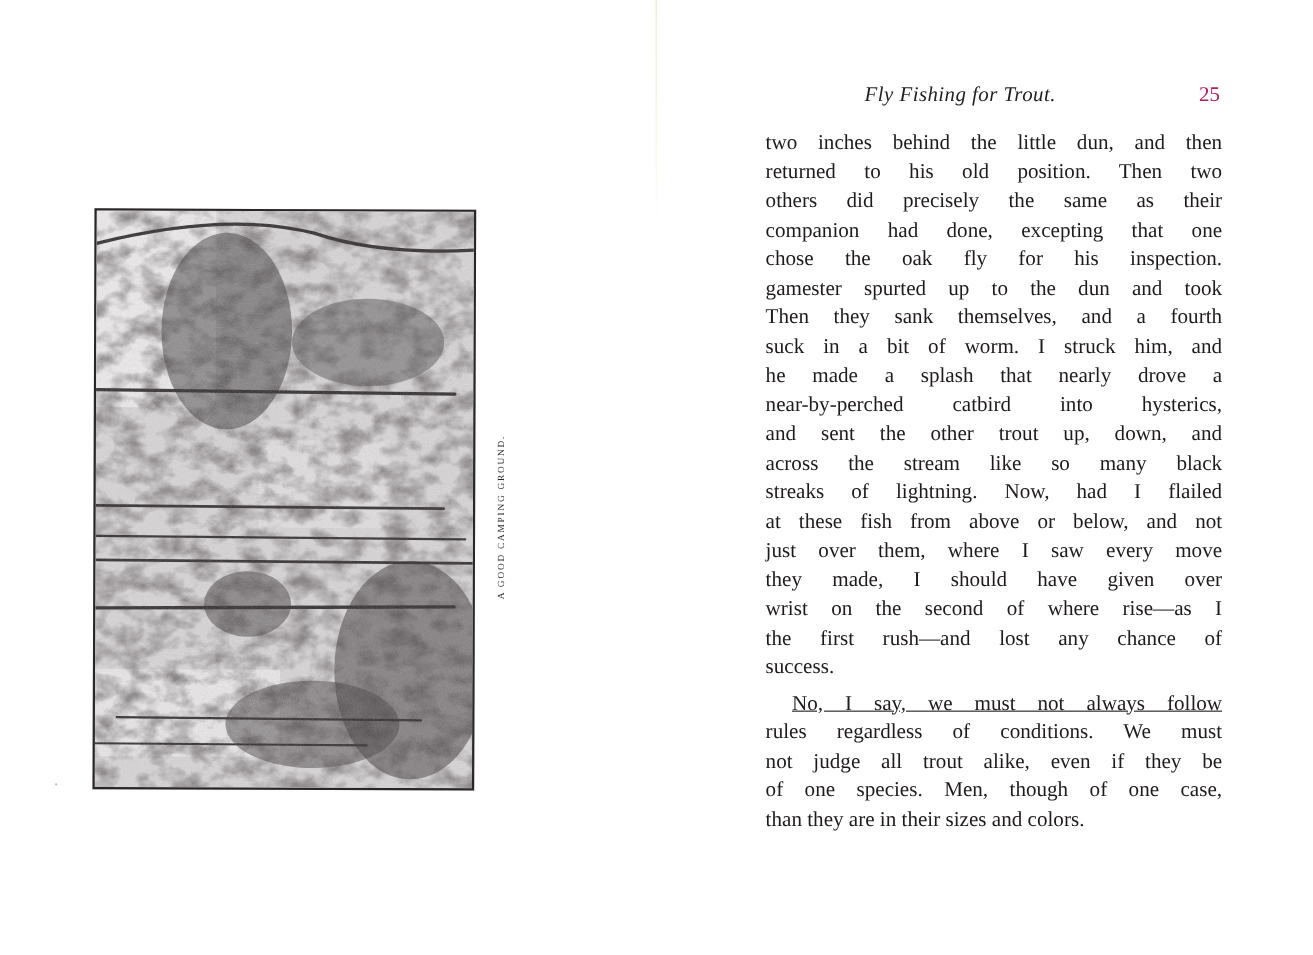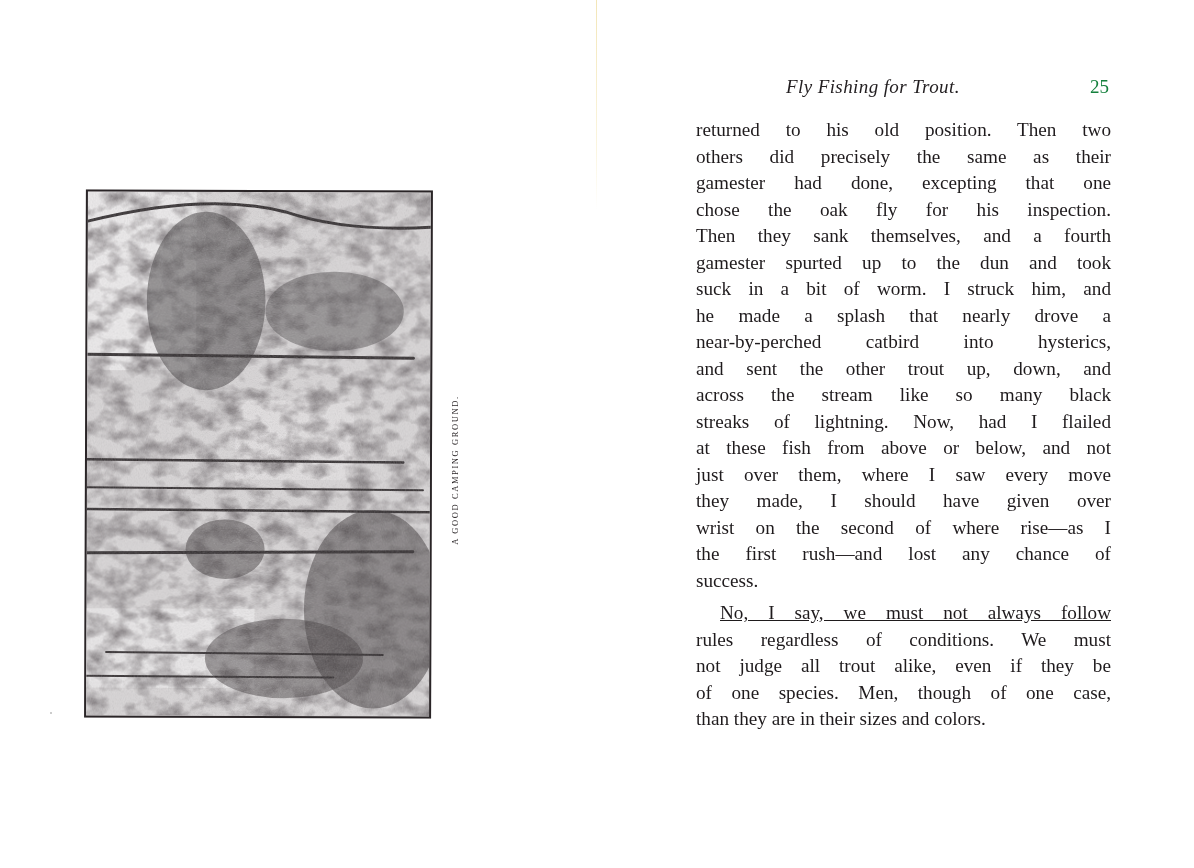--- a/index.html
+++ b/index.html
@@ -40,21 +40,21 @@
 
     
     .running-head {
       position: absolute; left: 786px; top: 76px;
       font-style: italic; font-size: 19px; letter-spacing: 0.4px;
       color: #221e20;
       text-align: center;
     }
     .page-number {
       position: absolute; left: 1090px; top: 76px;
-      font-size: 19px; color: #15803d;
+      font-size: 19px; color: #be185d;
     }
     .text-block {
       position: absolute; left: 696px; top: 117px; width: 415px;
       font-size: 19.2px; line-height: 26.5px;
       color: #1f1b1d;
     }
     .line {
       display: block; white-space: nowrap;
       text-align: justify; text-align-last: justify;
       height: 26.5px;
@@ -117,26 +117,27 @@
 
   <div class="gutter"></div>
 
   <div class="page page-right"></div>
 
   <div class="running-head">Fly Fishing for Trout.</div>
   <div class="page-number">25</div>
 
   <div class="text-block">
     <div class="para">
+      <span class="line">two inches behind the little dun, and then</span>
       <span class="line">returned to his old position.  Then two</span>
       <span class="line">others did precisely the same as their</span>
-      <span class="line">gamester had done, excepting that one</span>
+      <span class="line">companion had done, excepting that one</span>
       <span class="line">chose the oak fly for his inspection.</span>
+      <span class="line">gamester spurted up to the dun and took</span>
       <span class="line">Then they sank themselves, and a fourth</span>
-      <span class="line">gamester spurted up to the dun and took</span>
       <span class="line">suck in a bit of worm.  I struck him, and</span>
       <span class="line">he made a splash that nearly drove a</span>
       <span class="line">near-by-perched catbird into hysterics,</span>
       <span class="line">and sent the other trout up, down, and</span>
       <span class="line">across the stream like so many black</span>
       <span class="line">streaks of lightning.  Now, had I flailed</span>
       <span class="line">at these fish from above or below, and not</span>
       <span class="line">just over them, where I saw every move</span>
       <span class="line">they made, I should have given over</span>
       <span class="line">wrist on the second of where rise—as I</span>

